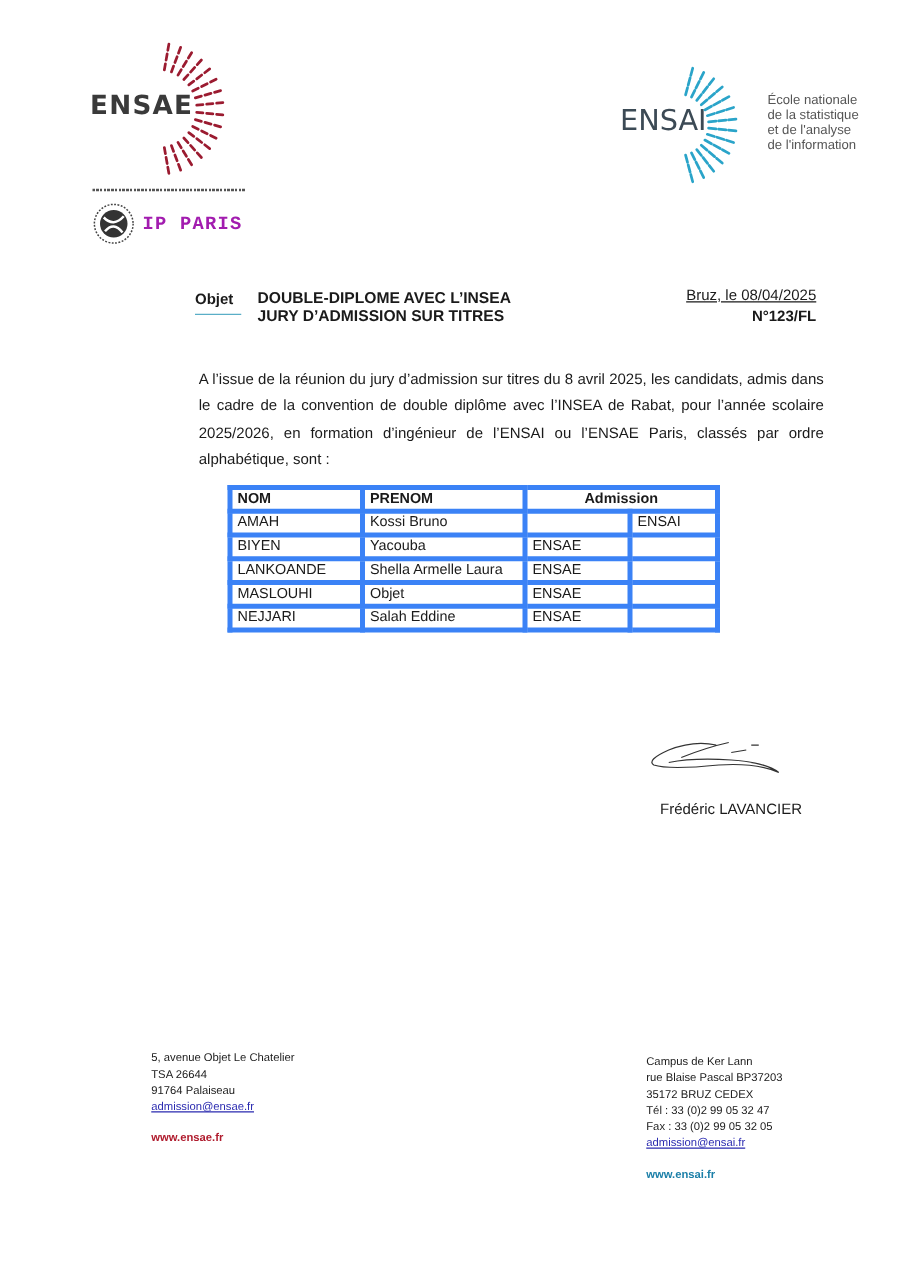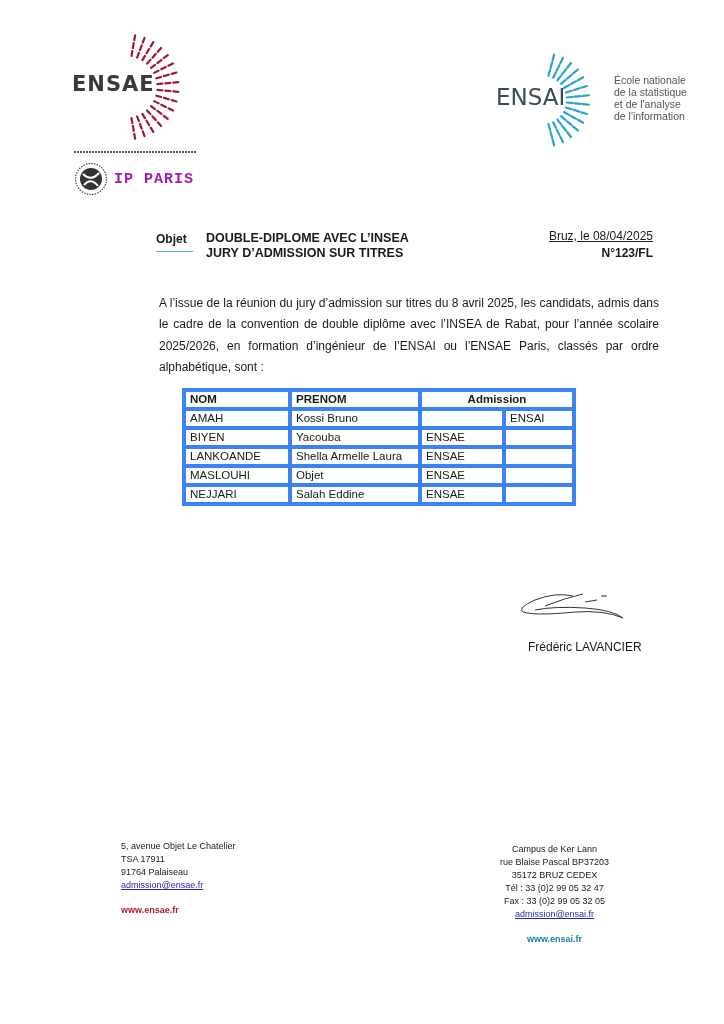--- a/index.html
+++ b/index.html
@@ -47,21 +47,21 @@
 
   
   #signature { left: 515px; top: 588px; }
   #signer { left: 528px; top: 640px; font-size: 12px; }
 
   
   .foot { font-size: 9px; line-height: 13px; color: #1a1a1a; }
   .foot a { color: #2a2ab0; text-decoration: underline; }
   #foot-left { left: 121px; top: 840px; }
   #foot-left .web { color: #b01c2e; font-weight: bold; margin-top: 12px; }
-  #foot-right { left: 500px; top: 843px; text-align: center; }
+  #foot-right { left: 517px; top: 843px; }
   #foot-right .web { color: #1b7fa8; font-weight: bold; margin-top: 12px; }
 </style>
 </head>
 <body>
 
 <div id="ensae-logo" class="abs">
   <span class="wordmark">ENSAE</span>
   <svg width="100" height="110" viewBox="0 0 100 110">
     <g stroke="#9b1b30" stroke-width="2.2" stroke-linecap="round" fill="none" id="ensae-dashes">
         <line x1="23.46991759650831" y1="23.978555780115446" x2="24.33815848484296" y2="19.054517015054408"></line>
@@ -234,21 +234,21 @@
     </tbody>
 </table>
 
 <svg id="signature" class="abs" width="115" height="36" viewBox="0 0 115 36">
   <path d="M58 8 Q40 4 20 12 Q2 20 8 24 Q20 28 60 24 Q90 22 108 30 Q98 22 70 20 Q40 18 20 22 M30 18 Q50 10 68 6 M70 14 L82 12 M86 8 L92 8" stroke="#333" stroke-width="1" fill="none"></path>
 </svg>
 <div id="signer" class="abs">Frédéric LAVANCIER</div>
 
 <div id="foot-left" class="abs foot">
   <div>5, avenue Objet Le Chatelier</div>
-  <div>TSA 17911</div>
+  <div>TSA 26644</div>
   <div>91764 Palaiseau</div>
   <div><a>admission@ensae.fr</a></div>
   <div class="web">www.ensae.fr</div>
 </div>
 <div id="foot-right" class="abs foot">
   <div>Campus de Ker Lann</div>
   <div>rue Blaise Pascal BP37203</div>
   <div>35172 BRUZ CEDEX</div>
   <div>Tél : 33 (0)2 99 05 32 47</div>
   <div>Fax : 33 (0)2 99 05 32 05</div>

